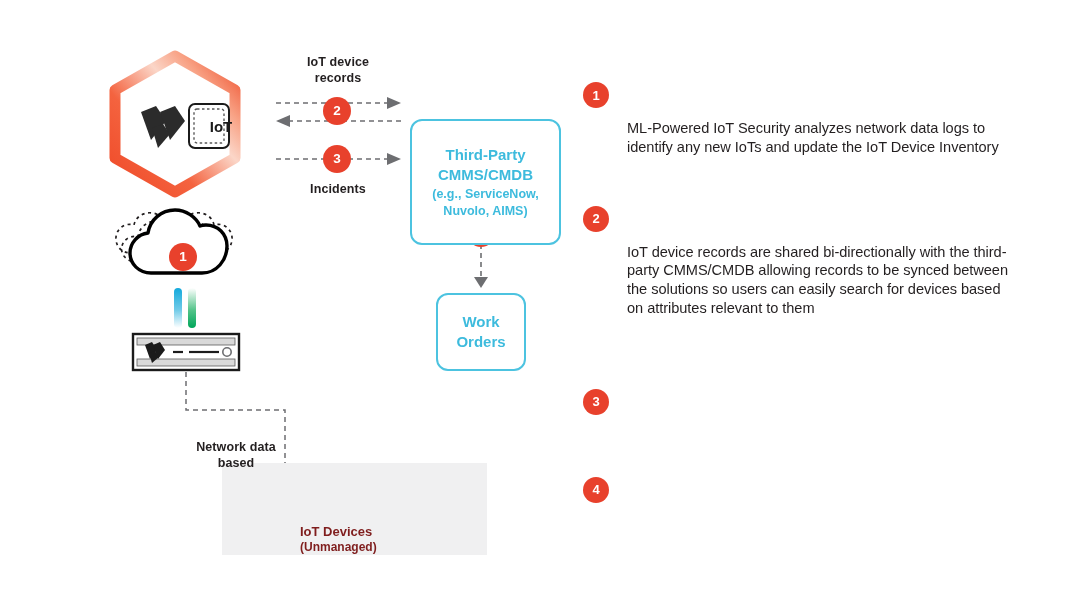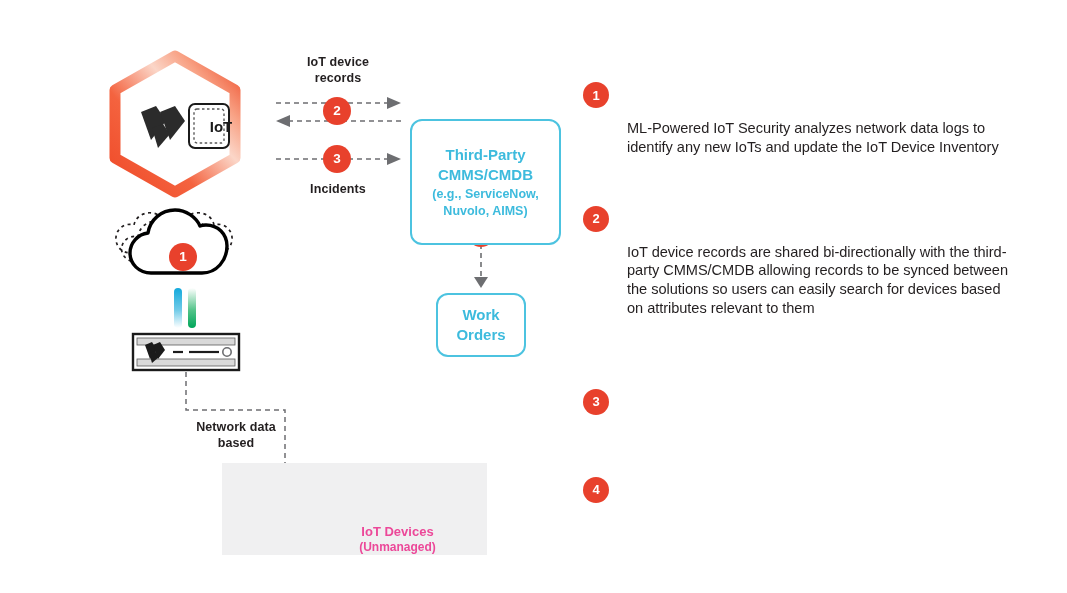--- a/index.html
+++ b/index.html
@@ -27,21 +27,21 @@
   .flow-label {
     font-size: 12.5px;
     font-weight: bold;
     color: #231f20;
     text-align: center;
     line-height: 1.25;
     letter-spacing: .1px;
   }
   #label-iot-records { left: 268px; top: 55px; width: 140px; }
   #label-incidents   { left: 268px; top: 182px; width: 140px; }
-  #label-network-logs{ left: 188px; top: 420px; width: 96px; }
+  #label-network-logs{ left: 188px; top: 440px; width: 96px; }
 
   
   .badge {
     border-radius: 50%;
     background: #e8412c;
     color: #ffffff;
     font-weight: bold;
     display: flex;
     align-items: center;
     justify-content: center;
@@ -71,33 +71,33 @@
     left: 410px; top: 71px; width: 151px; height: 126px;
     padding: 0 7px;
     margin-top: 48px;
   }
   #box-cmms .line1 { font-size: 15px; line-height: 1.3; }
   #box-cmms .line2 { font-size: 15px; line-height: 1.3; }
   #box-cmms .line3 { font-size: 12.5px; line-height: 1.3; margin-top: 2px; }
   #box-cmms .line4 { font-size: 12.5px; line-height: 1.3; }
 
   #box-work-orders {
-    left: 436px; top: 293px; width: 90px; height: 64px;
+    left: 436px; top: 293px; width: 90px; height: 78px;
   }
   #box-work-orders .wo-line { font-size: 15px; line-height: 1.35; }
 
   
   #devices-panel {
     left: 222px; top: 463px; width: 265px; height: 92px;
     background: #f0f0f1;
   }
   #devices-caption {
     left: 300px; top: 524px; width: 195px;
-    text-align: center;
-    color: #ec4899;
+    text-align: left;
+    color: #7f1d1d;
     font-weight: bold;
     line-height: 1.2;
   }
   #devices-caption .cap1 { font-size: 13px; }
   #devices-caption .cap2 { font-size: 12px; }
 
   
   #steps-list { left: 583px; top: 80px; width: 430px; }
   .step-row {
     position: relative;

